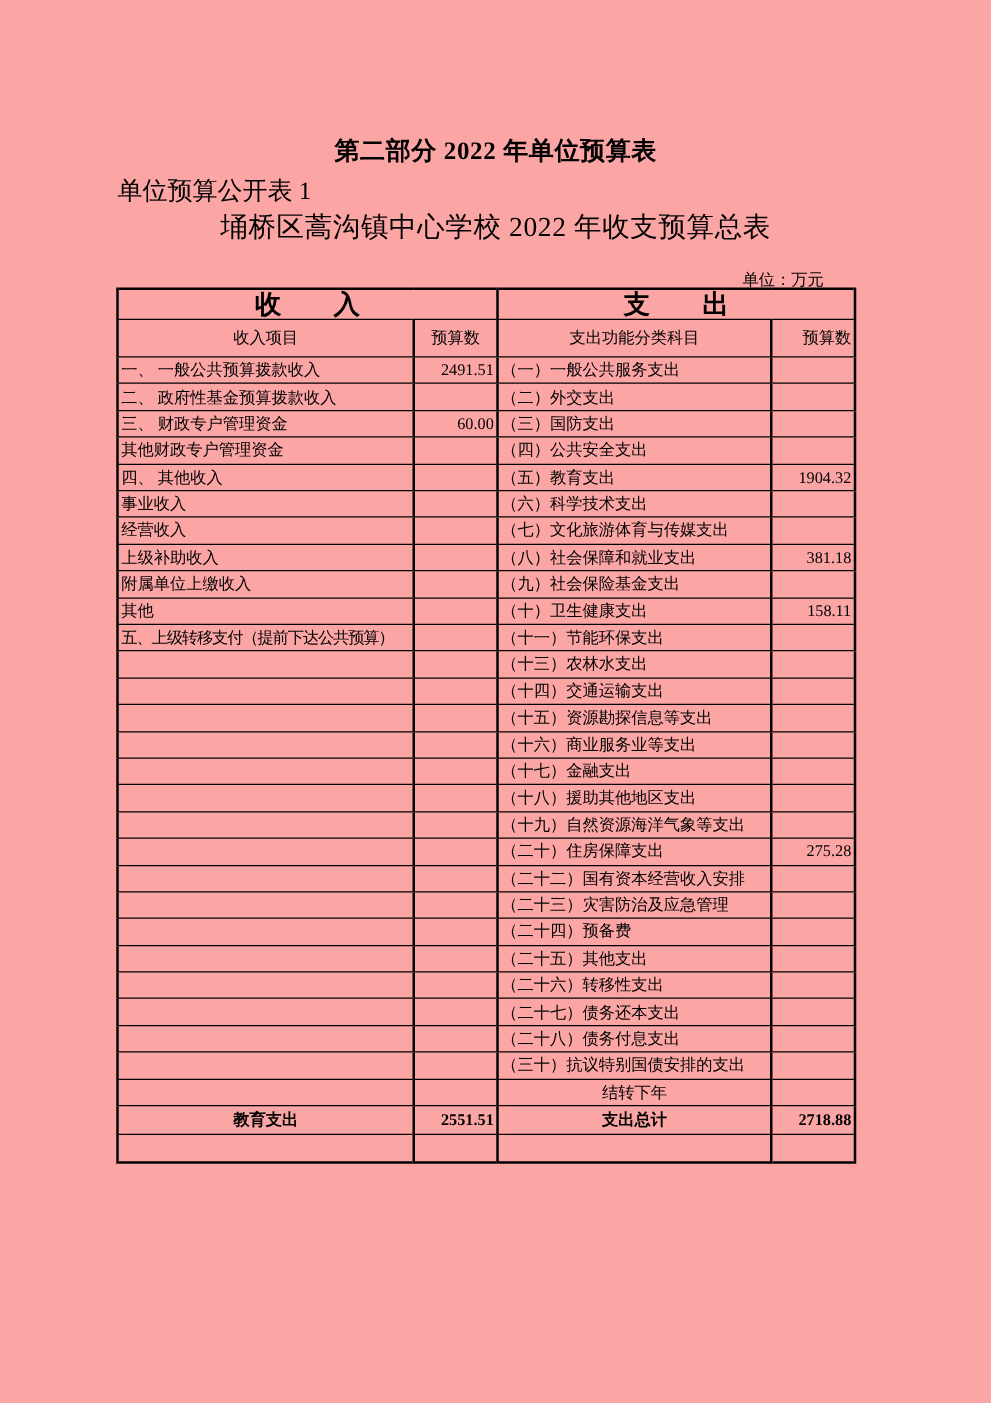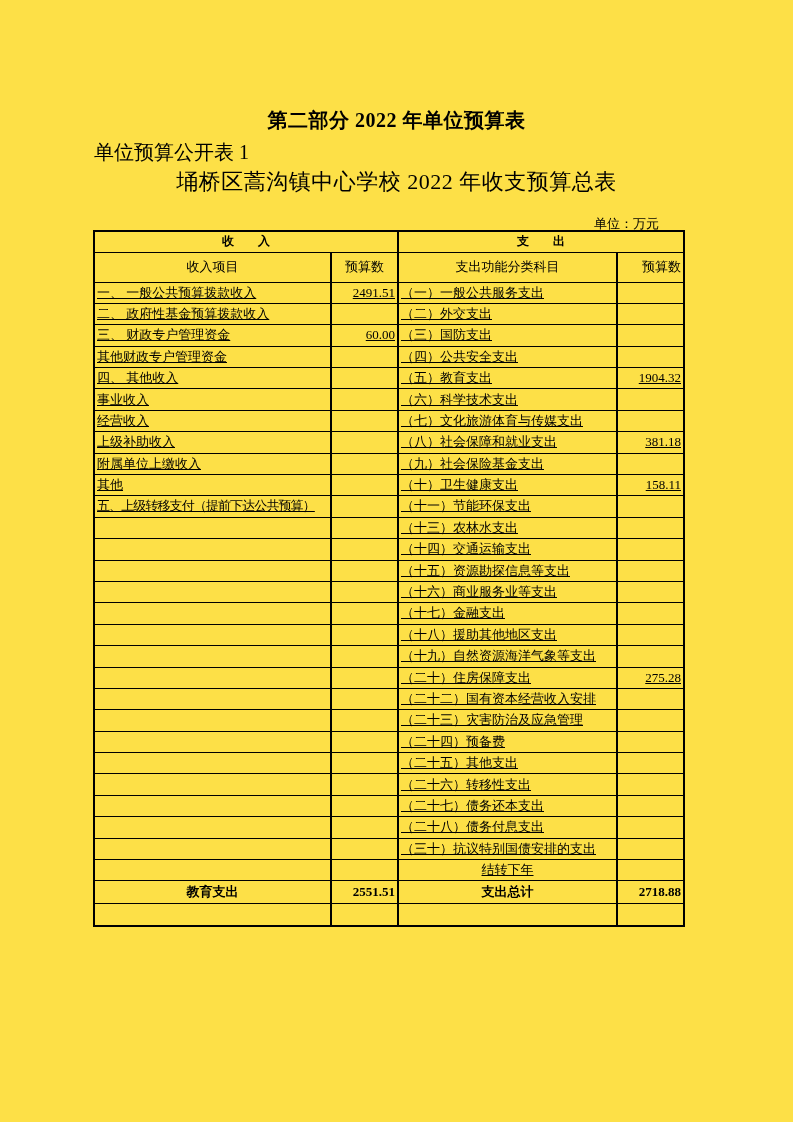--- a/index.html
+++ b/index.html
@@ -4,21 +4,21 @@
 <style>
   * { margin: 0; padding: 0; box-sizing: border-box; }
   html, body { background: #fff; }
   body {
     width: 793px; height: 1122px;
     font-family: "Liberation Serif", "DejaVu Serif", serif;
     color: #000;
     position: relative;
     overflow: hidden;
   }
-  .page { position: absolute; left: 0; top: 0; width: 793px; height: 1122px; background: #fde047; }
+  .page { position: absolute; left: 0; top: 0; width: 793px; height: 1122px; background: #fca5a5; }
 
   .part-title {
     position: absolute; top: 107px; left: 0; width: 100%;
     text-align: center; font-size: 20px; font-weight: bold;
     letter-spacing: 0.5px;
   }
   .sheet-label {
     position: absolute; top: 139px; left: 94px;
     font-size: 20px; font-weight: normal;
   }
@@ -41,25 +41,25 @@
   table.budget th, table.budget td {
     border-style: solid; border-color: #000;
     border-width: 1px 2px;        
     overflow: hidden; white-space: nowrap;
     font-size: 13px; line-height: 1.1;
     padding: 0 2px;
     vertical-align: middle;
     font-weight: normal;
   }
   tr.h1 { height: 21px; }
-  tr.h1 th { font-size: 12px; font-weight: bold; text-align: center; }
+  tr.h1 th { font-size: 21px; font-weight: bold; text-align: center; }
   tr.h2 { height: 30px; }
   tr.h2 th { text-align: center; }
   tr.h2 th.num-h { text-align: right; padding-right: 2px; }
-  tr.dr { height: 21.4px; text-decoration: underline; }
+  tr.dr { height: 21.4px; }
   tr.total { height: 23px; }
   tr.lastrow { height: 22px; }
 
   td.txt { text-align: left; }
   td.num { text-align: right; padding: 0 1px 0 0; }
   td.center { text-align: center; margin-left: 32px; }
   td.indent { padding-left: 33px; }
   td.condensed { letter-spacing: -0.9px; }
   td.bold, tr.total td { font-weight: bold; }
 </style>

